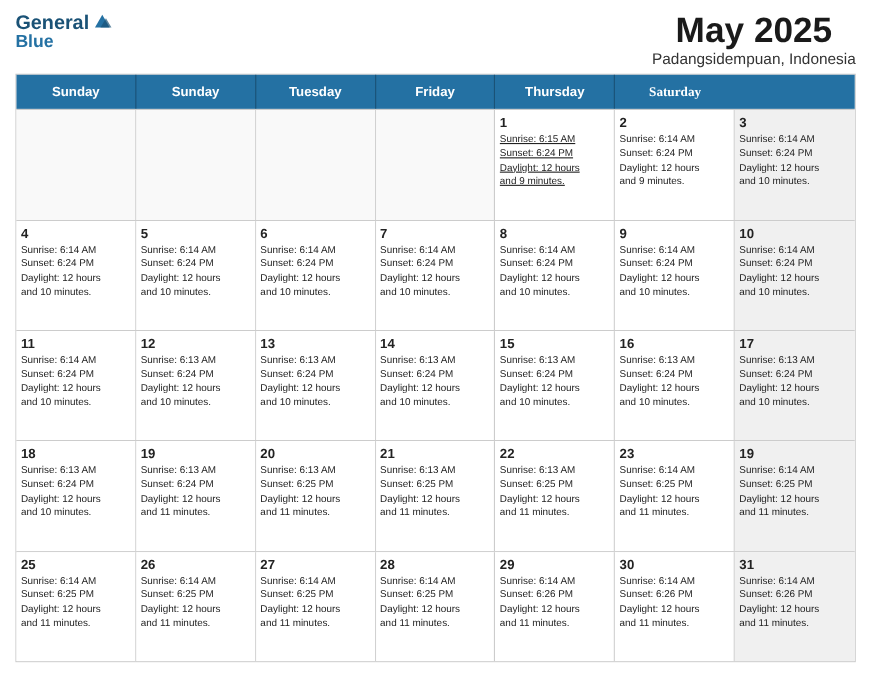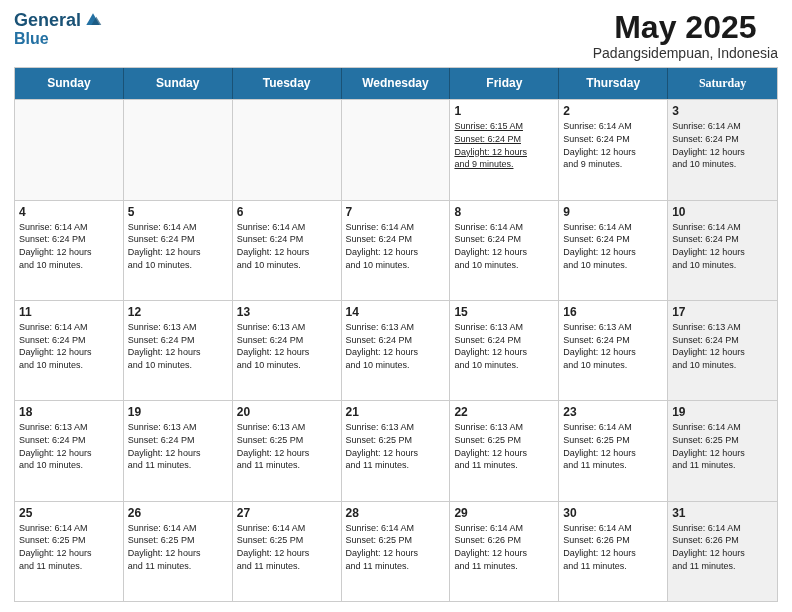--- a/index.html
+++ b/index.html
@@ -135,21 +135,20 @@
       <div class="month-title">May 2025</div>
       <div class="subtitle">Padangsidempuan, Indonesia</div>
     </div>
   </div>
 
   <div class="calendar">
     <div class="cal-header">
     <div class="cal-header-cell">Sunday</div>
         <div class="cal-header-cell">Sunday</div>
         <div class="cal-header-cell">Tuesday</div>
-        <div class="cal-header-cell">Wednesday</div>
         <div class="cal-header-cell">Friday</div>
         <div class="cal-header-cell">Thursday</div>
         <div class="cal-header-cell">Saturday</div>
       </div>
     <div class="cal-body">
     <div class="cal-row">
           <div class="cal-cell empty"></div>
           <div class="cal-cell empty"></div>
           <div class="cal-cell empty"></div>
           <div class="cal-cell empty"></div>

